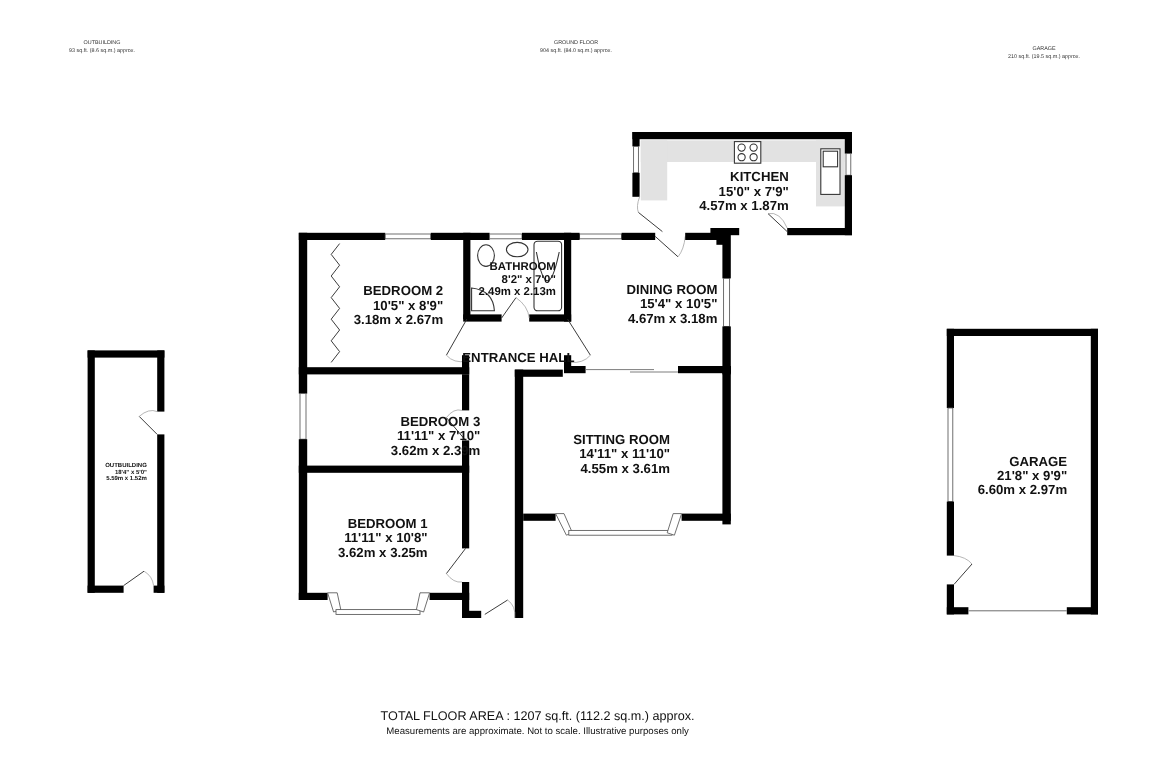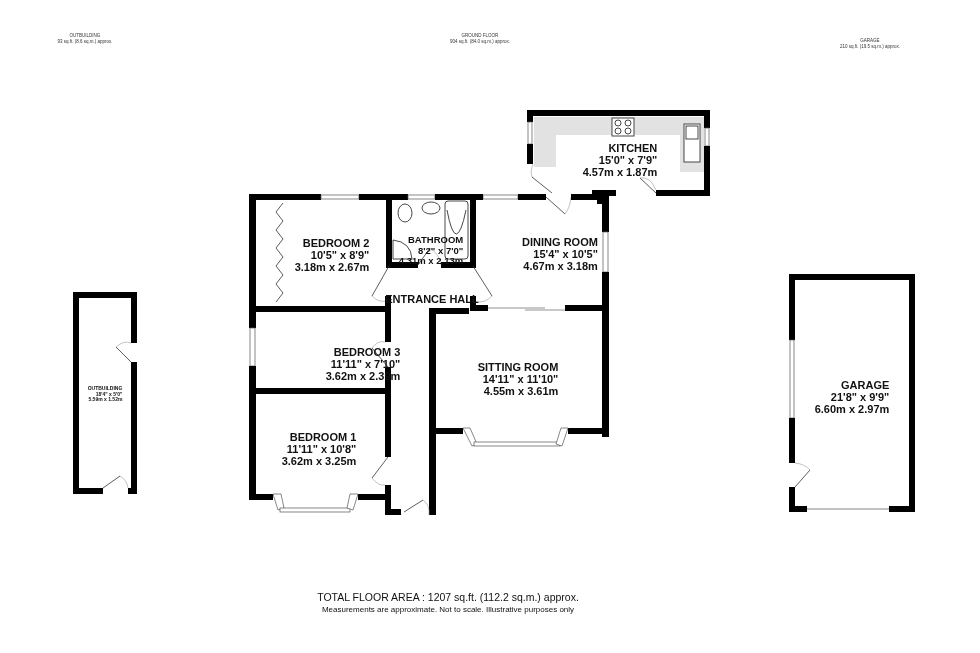--- a/index.html
+++ b/index.html
@@ -168,24 +168,24 @@
     <polygon class="win" points="561,428 568,428 562,446 556,444"></polygon>
   </g>
 </svg>
 
 <div class="lbl" style="left:620px; top:142px;">
   <div>KITCHEN</div>
   <div>15'0"  x 7'9"</div>
   <div>4.57m  x 1.87m</div>
 </div>
 
-<div class="lbl" style="left:431px; top:218px; font-size:9.5px; line-height:10.5px;margin-top:17px;">
+<div class="lbl" style="left:431px; top:218px; font-size:9.5px; line-height:10.5px;">
   <div>BATHROOM</div>
   <div>8'2"  x 7'0"</div>
-  <div>4.31m  x 2.13m</div>
+  <div>2.49m  x 2.13m</div>
 </div>
 
 <div class="lbl" style="left:332px; top:237px;">
   <div>BEDROOM 2</div>
   <div>10'5"  x 8'9"</div>
   <div>3.18m  x 2.67m</div>
 </div>
 
 <div class="lbl" style="left:540px; top:236px;margin-left:20px;">
   <div>DINING ROOM</div>

